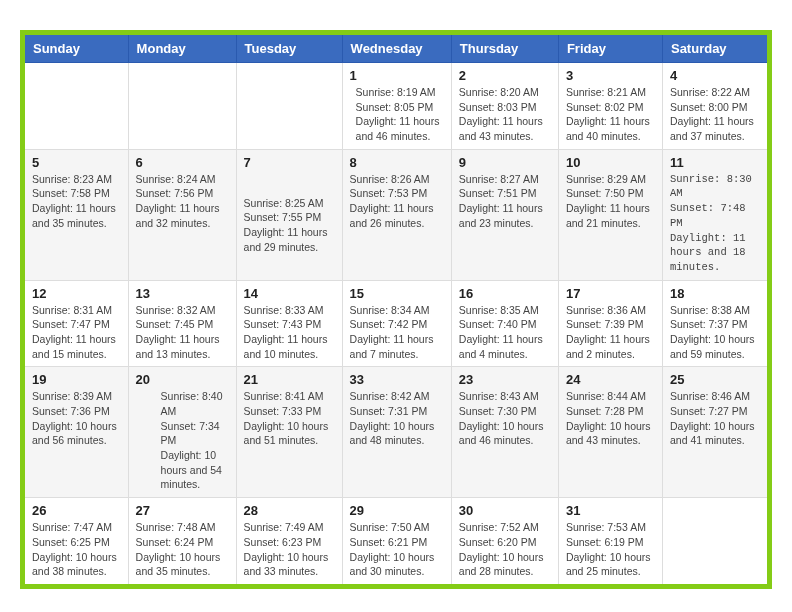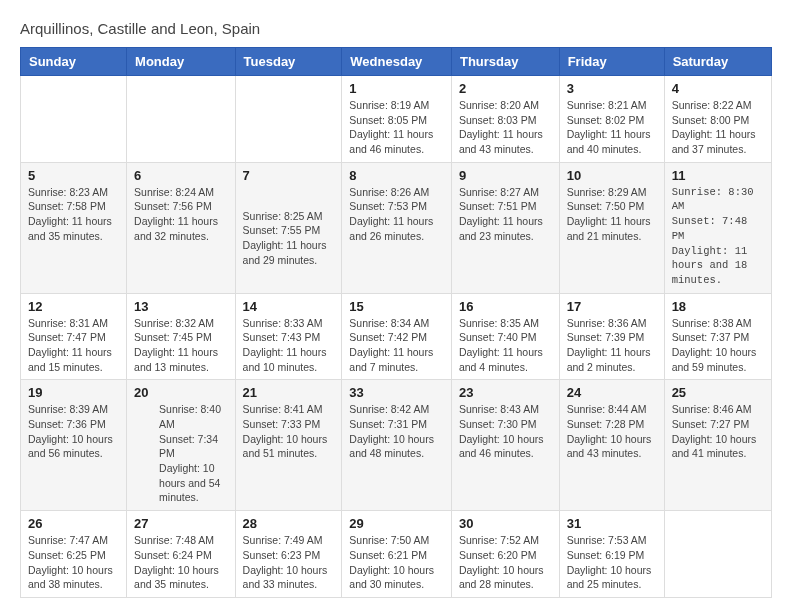--- a/index.html
+++ b/index.html
@@ -29,21 +29,21 @@
       font-weight: bold;
       color: #222;
     }
     .location-title {
       font-size: 15px;
       color: #444;
     }
     .calendar-table {
       width: 100%;
       border-collapse: collapse;
-      border: 1px solid #84cc16;
+      border: 5px solid #84cc16;
     }
     .calendar-table th {
       background-color: #3a6bbf;
       color: white;
       text-align: left;
       padding: 6px 8px;
       font-size: 13px;
       font-weight: bold;
       border: 1px solid #2a5aaf;
     }
@@ -71,21 +71,20 @@
       font-size: 10.5px;
       color: #444;
       line-height: 1.4;
     }
   </style>
 </head>
 <body>
 
 <div class="header-area">
   <div class="title-area">
-    <div class="location-title">Arquillinos, Castille and Leon, Spain</div>
   </div>
 </div>
 
 <table class="calendar-table">
   <thead>
     <tr>
     <th>Sunday</th>
         <th>Monday</th>
         <th>Tuesday</th>
         <th>Wednesday</th>
@@ -94,21 +93,21 @@
         <th>Saturday</th>
       </tr>
   </thead>
   <tbody id="calendar-body">
   <tr>
         <td></td>
         <td></td>
         <td></td>
         <td>
           <span class="day-number">1</span>
-          <div class="day-info" style="white-space: pre-line;">Sunrise: 8:19 AM
+          <div class="day-info" style="white-space: pre-line; margin-left: 6px;">Sunrise: 8:19 AM
 Sunset: 8:05 PM
 Daylight: 11 hours and 46 minutes.</div>
         </td>
         <td>
           <span class="day-number">2</span>
           <div class="day-info" style="white-space: pre-line;">Sunrise: 8:20 AM
 Sunset: 8:03 PM
 Daylight: 11 hours and 43 minutes.</div>
         </td>
         <td>

